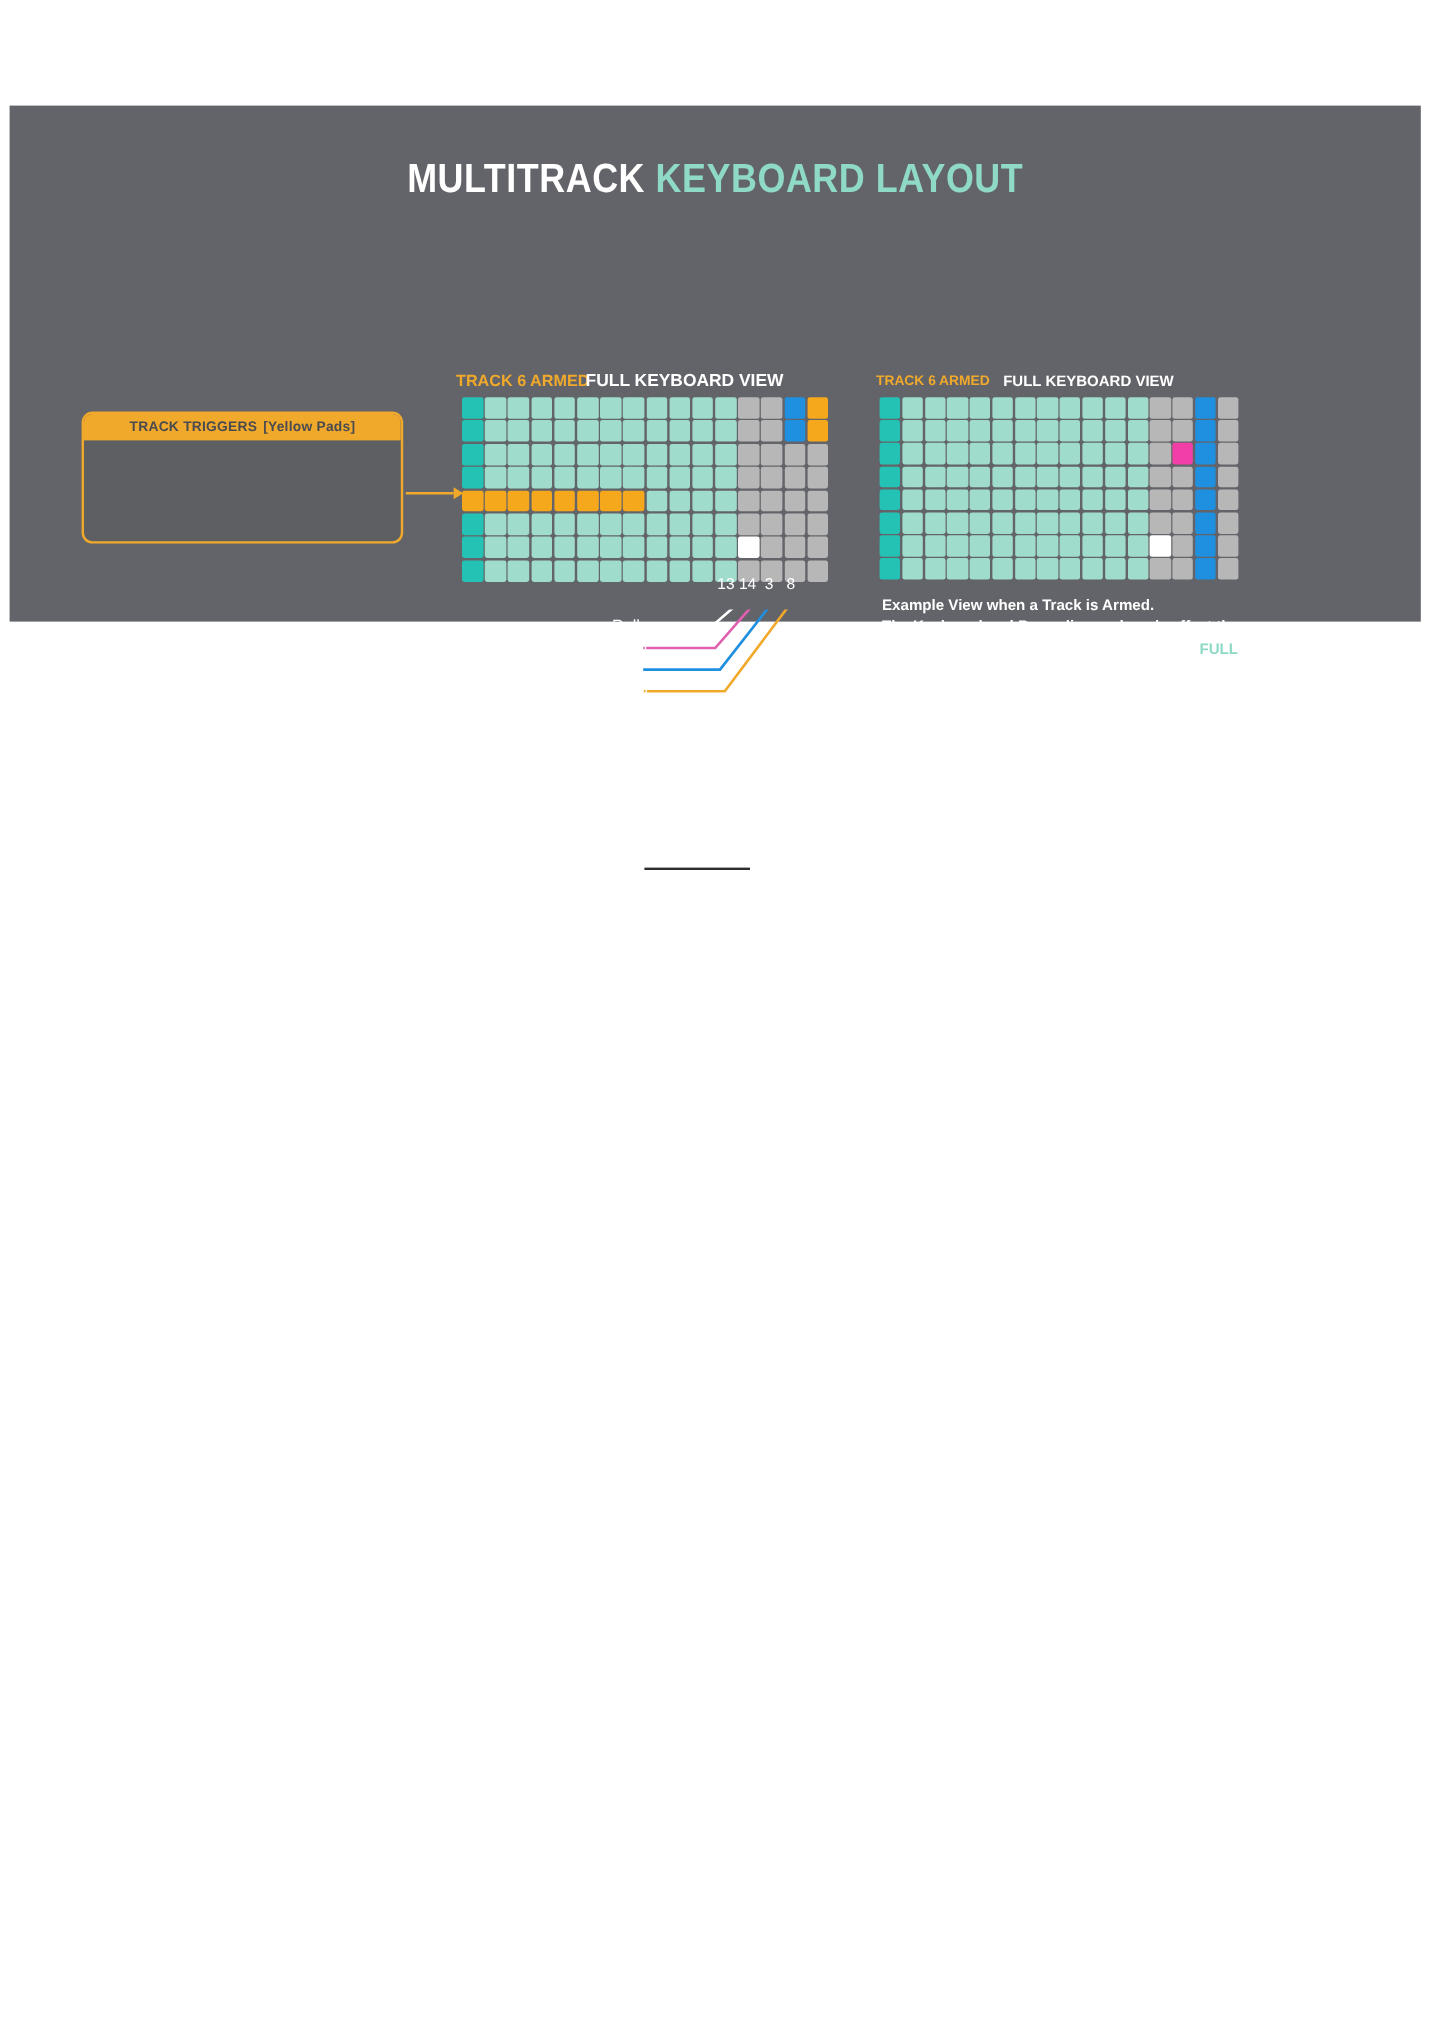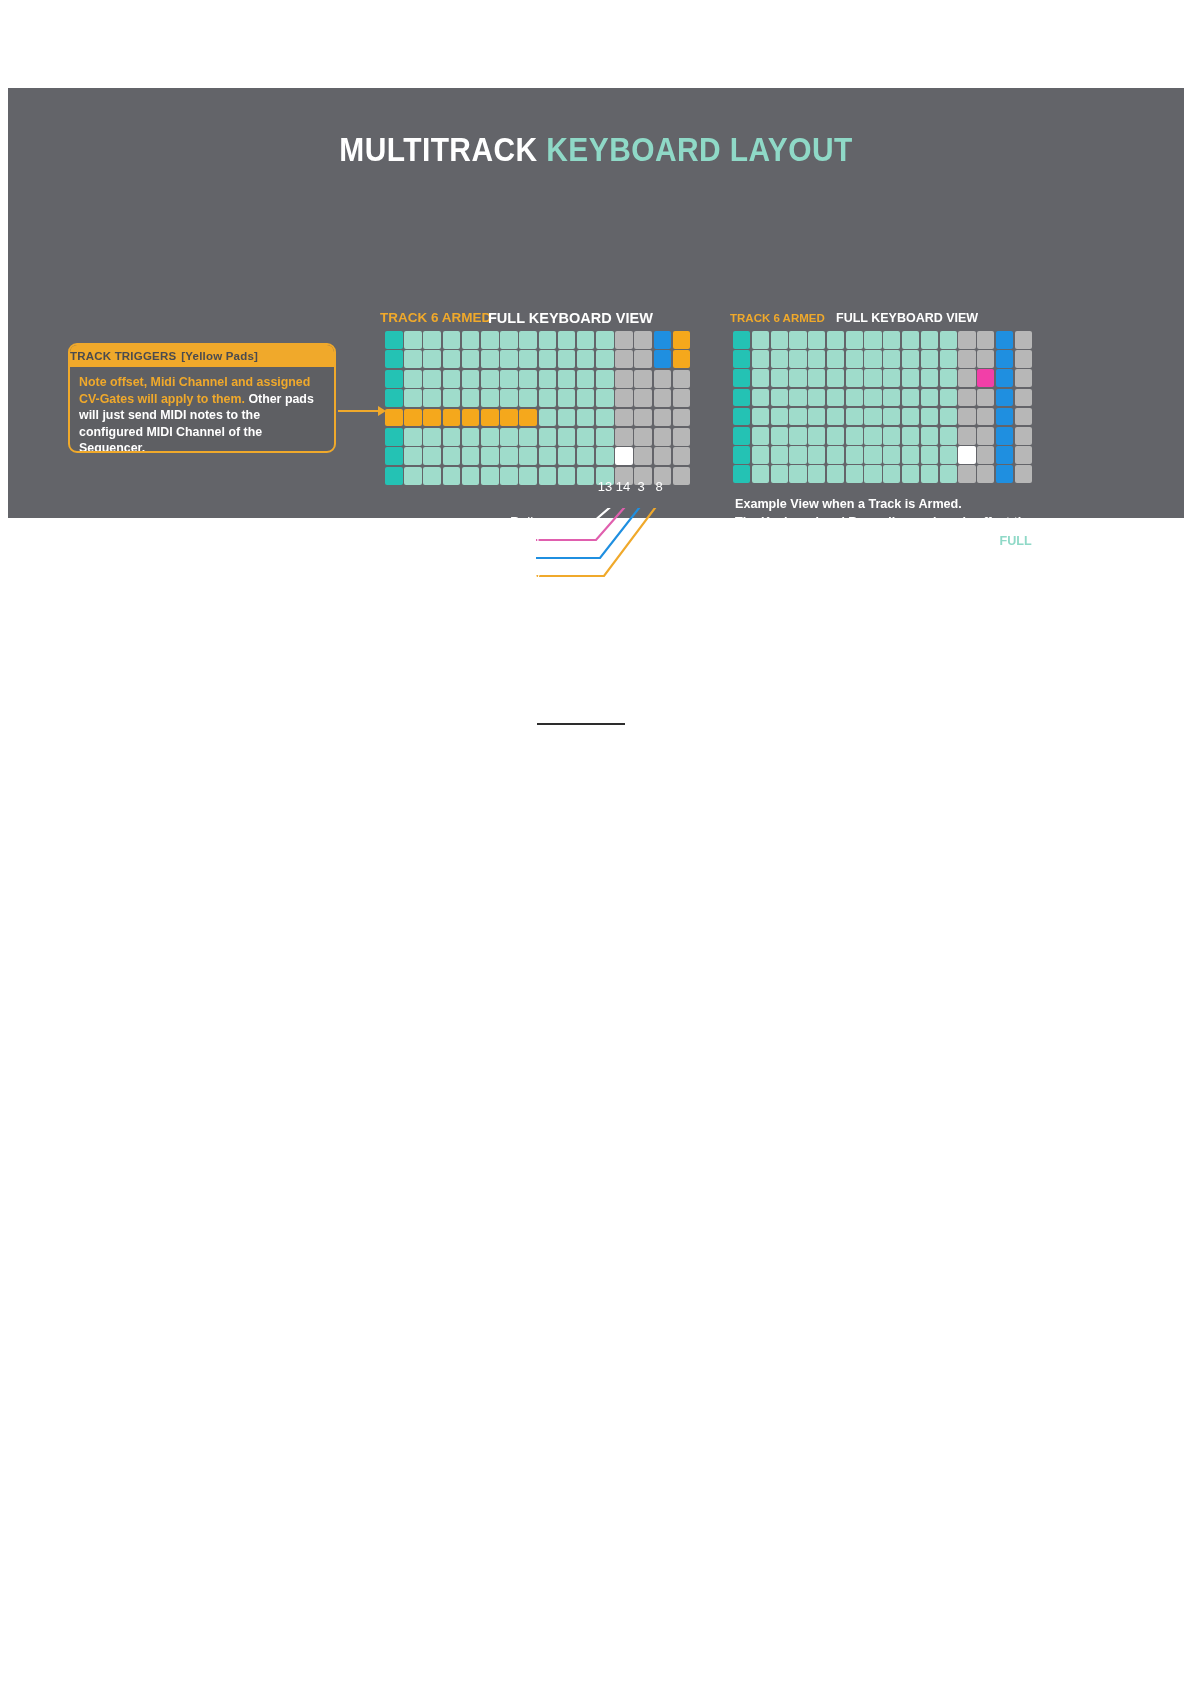--- a/index.html
+++ b/index.html
@@ -17,21 +17,21 @@
          font-family:"Liberation Sans Narrow","Liberation Sans",sans-serif;
          transform:scaleX(.88);}
   .title .w{color:#ffffff;}
   .title .m{color:#8fd9c7;}
 
   
   .callout{position:absolute;left:60px;top:255px;width:268px;height:110px;
            border:2px solid #f0a92b;border-radius:9px;background:#5e5f63;
            box-sizing:border-box;overflow:hidden;}
   .callout-hd{height:22px;background:#f0a92b;display:flex;align-items:center;
-              color:#4a4b4f;font-size:11.5px;
+              justify-content:center;color:#4a4b4f;font-size:11.5px;
               font-weight:bold;letter-spacing:.2px;
               font-family:"Liberation Sans Narrow","Liberation Sans",sans-serif;}
   .callout-hd .sub{font-weight:bold;margin-left:5px;}
   .callout-bd{padding:7px 9px 0 9px;font-size:12.4px;line-height:1.33;
               font-weight:bold;color:#ffffff;
               font-family:"Liberation Sans Narrow","Liberation Sans",sans-serif;}
   .callout-bd .or{color:#f0a92b;}
 
   
   .arrow{position:absolute;left:330px;top:316px;width:48px;height:14px;}
@@ -78,24 +78,20 @@
 
     <div class="title">
       <span class="w">MULTITRACK</span>
       <span class="m">KEYBOARD LAYOUT</span>
     </div>
 
     <div class="callout">
       <div class="callout-hd">
         <span>TRACK TRIGGERS</span>
         <span class="sub">[Yellow Pads]</span>
-      </div>
-      <div class="callout-bd">
-        <span class="or">Note offset, Midi Channel and assigned CV-Gates will apply to them.</span>
-        <span>Other pads will just send MIDI notes to the configured MIDI Channel of the Sequencer.</span>
       </div>
     </div>
 
     <svg class="arrow" viewBox="0 0 48 14">
       <line x1="0" y1="7" x2="40" y2="7" stroke="#f0a92b" stroke-width="2"></line>
       <polygon points="40,2 48,7 40,12" fill="#f0a92b"></polygon>
     </svg>
 
     <div class="grid-wrap" style="left:372px;top:222px;width:300px;height:180px;">
       <div class="grid-hd hd-armed" style="left:0px;top:0px;font-size:13.5px;">TRACK 6 ARMED</div>

